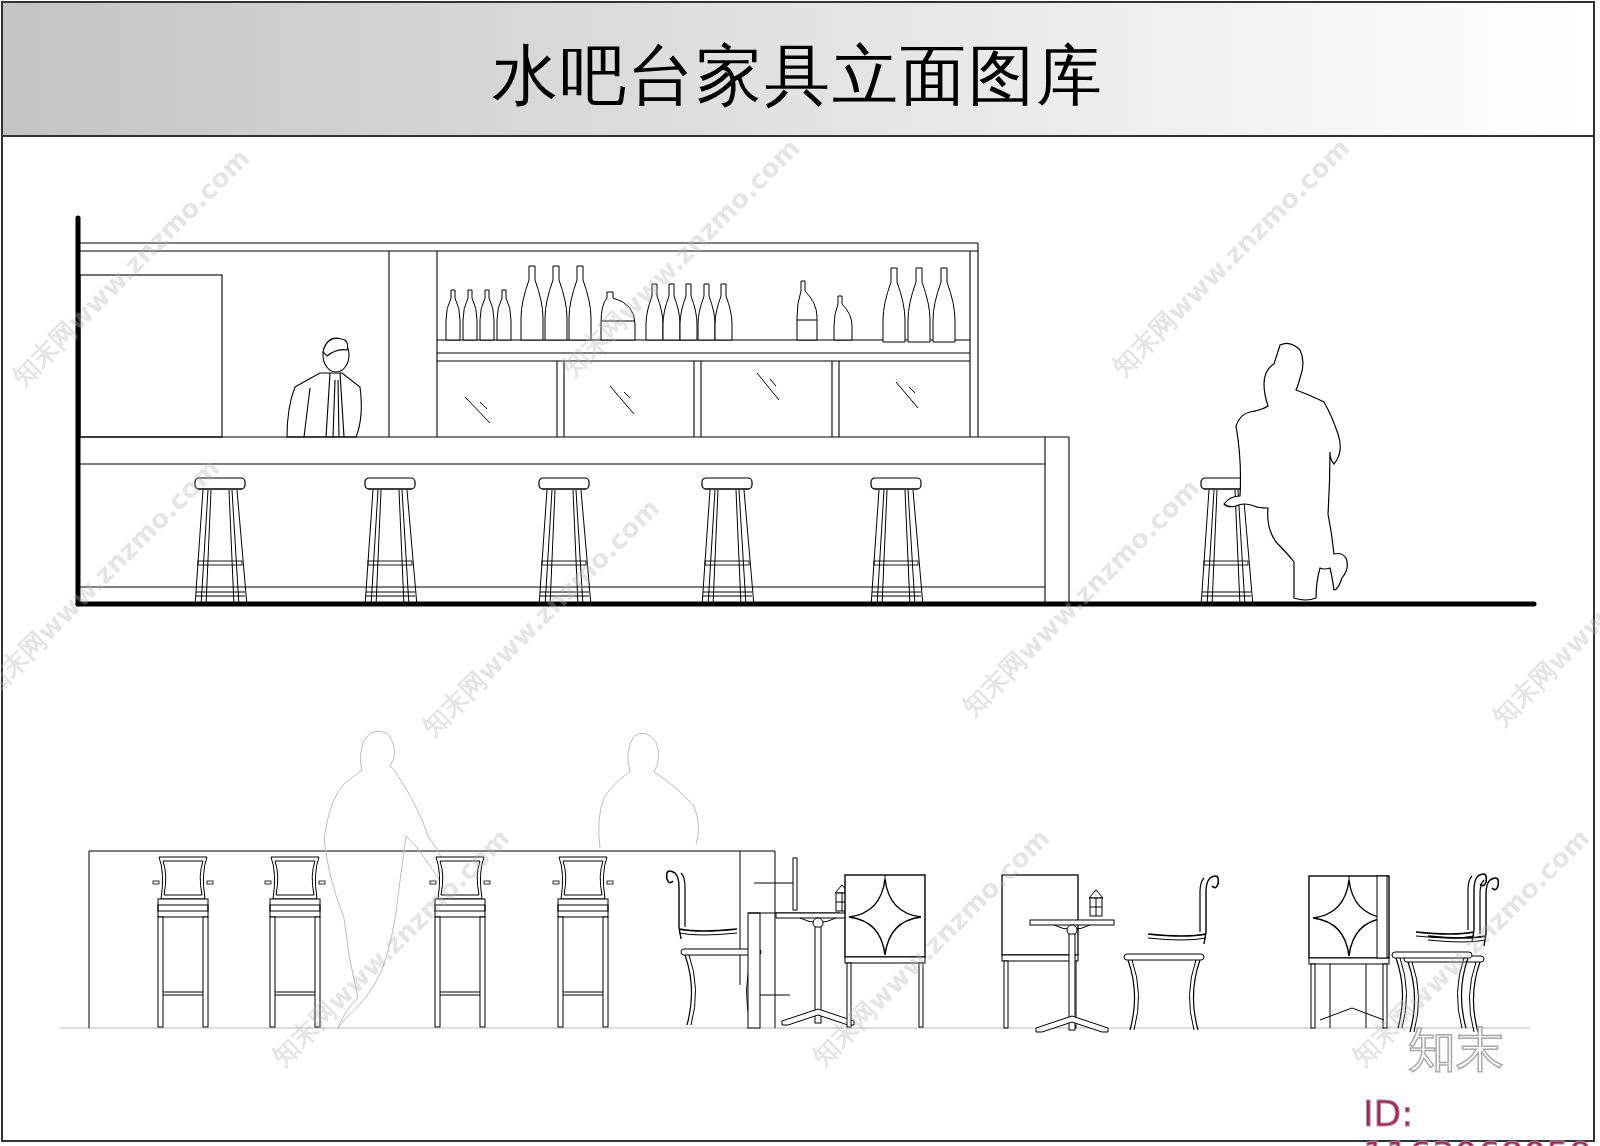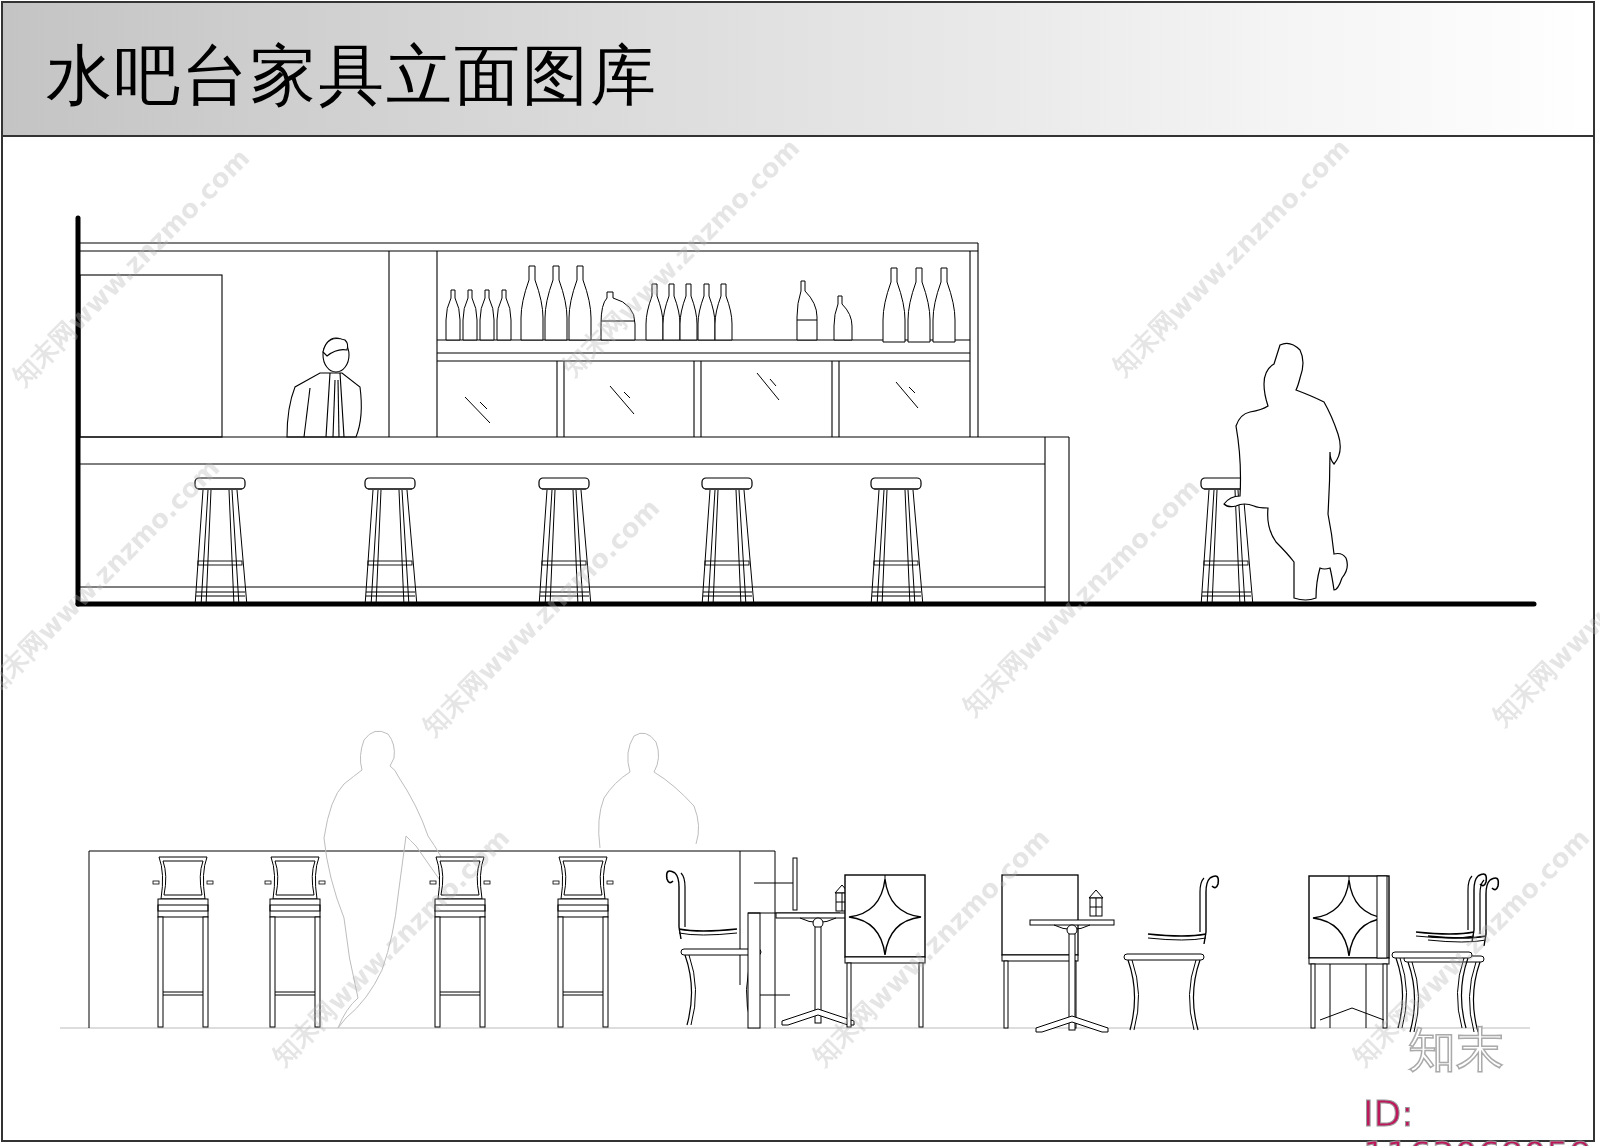--- a/index.html
+++ b/index.html
@@ -1,21 +1,21 @@
 <!DOCTYPE html>
 <html><head>
 <meta charset="utf-8">
 <style>
   html, body { margin: 0; padding: 0; background: #ffffff; }
   body { width: 1600px; height: 1146px; position: relative; overflow: hidden; font-family: "DejaVu Sans", sans-serif; }
   .frame { position: absolute; left: 1px; top: 1px; width: 1594px; height: 1141px; border: 2px solid #333; box-sizing: border-box; background: #fff; }
   .header { position: absolute; left: 0; top: 0; right: 0; height: 132px; border-bottom: 2px solid #333;
     background: linear-gradient(to right, #c4c4c4 0%, #dcdcdc 40%, #f4f4f4 80%, #ffffff 100%); }
-  .title { position: absolute; left: 0; right: 0; top: 40px; text-align: left; font-family: "DejaVu Serif", serif;
-    font-size: 66px; letter-spacing: 2px; color: #000; line-height: 1; padding-left: 43px; }
+  .title { position: absolute; left: 0; right: 0; top: 40px; text-align: center; font-family: "DejaVu Serif", serif;
+    font-size: 66px; letter-spacing: 2px; color: #000; line-height: 1; }
   svg.drawing { position: absolute; left: 0; top: 0; }
   .wm { position: absolute; color: rgba(180,180,180,0.35); font-size: 26px; font-weight: bold; transform: rotate(-45deg); white-space: nowrap; pointer-events: none; font-family: "DejaVu Sans", sans-serif; }
   .logo { position: absolute; left: 1408px; top: 1018px; font-size: 48px; color: #fff; -webkit-text-stroke: 1.5px #aaa; font-family: "DejaVu Sans", sans-serif; text-align: center; }
   .asset-id { position: absolute; left: 1363px; top: 1093px; font-size: 36px; color: #be185d; -webkit-text-stroke: 1px #999; font-family: "DejaVu Sans", sans-serif; }
 </style>
 </head>
 <body>
 
 <div class="frame">
   <div class="header">

